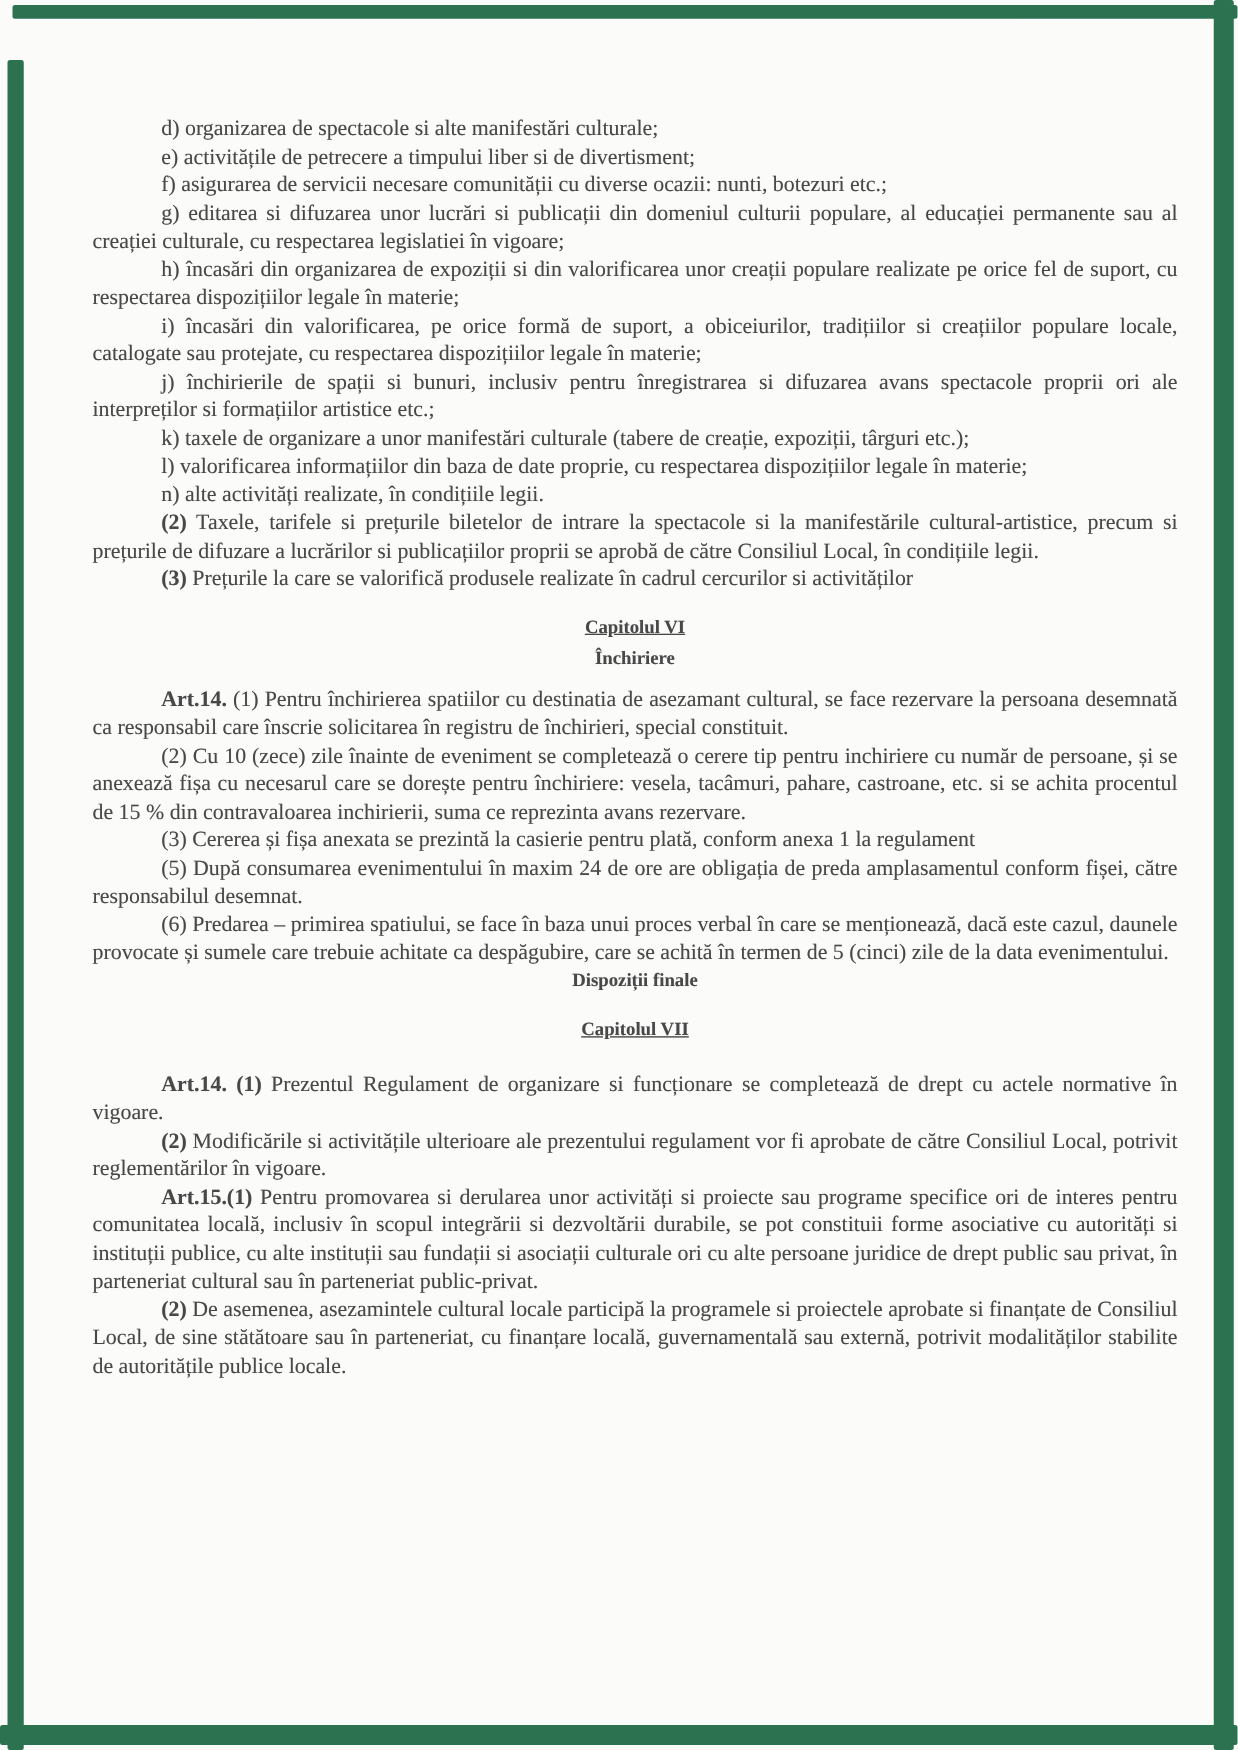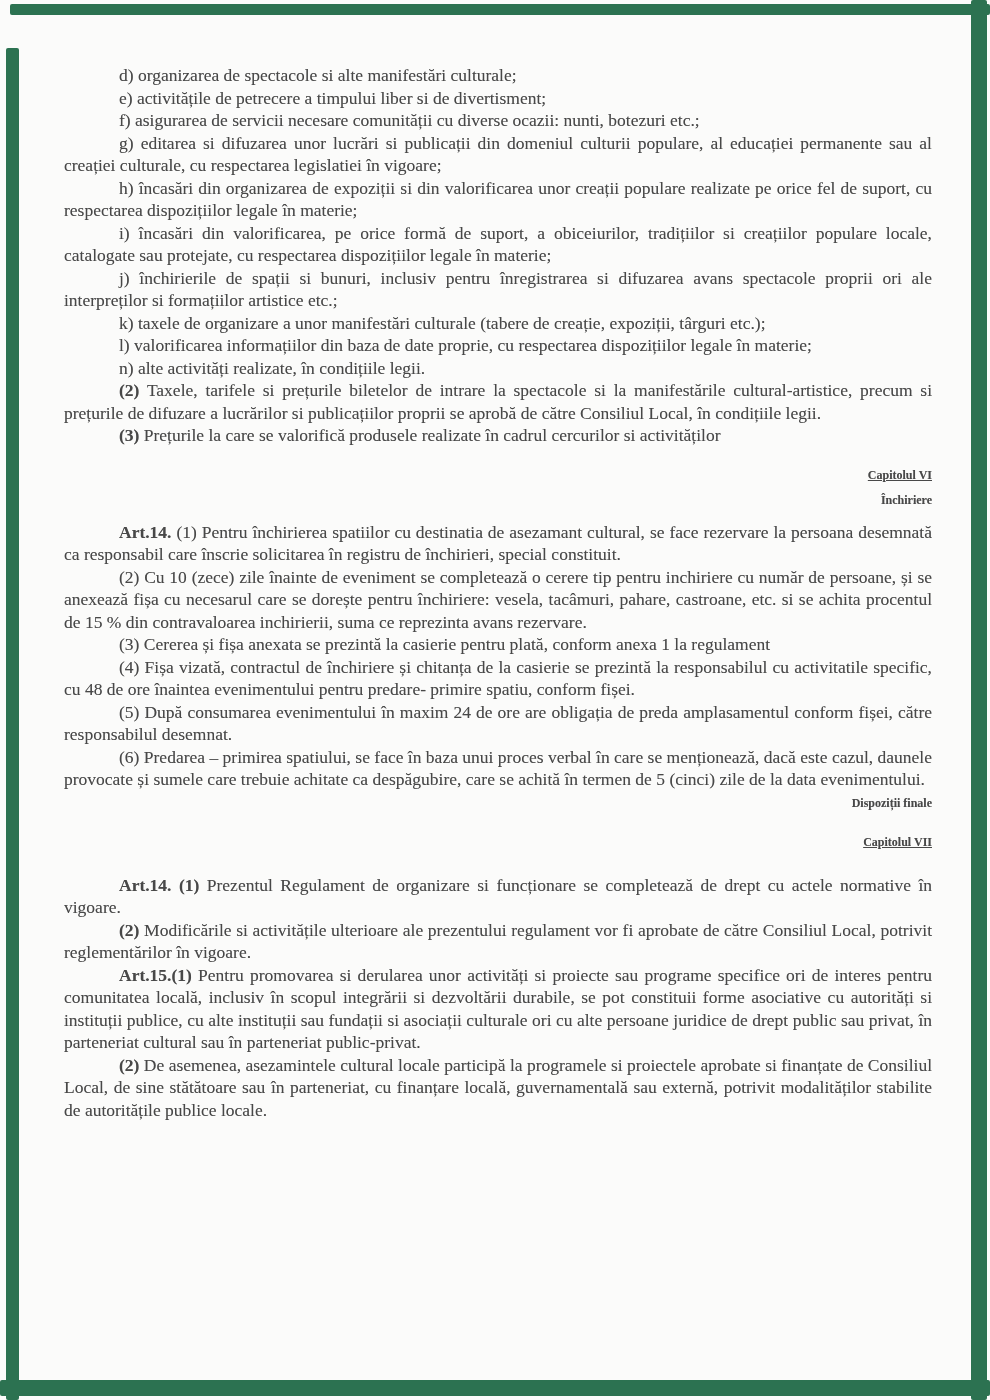--- a/index.html
+++ b/index.html
@@ -16,36 +16,36 @@
   }
   
   .edge{position:absolute;border-radius:2px;}
   .edge-top{top:4px;left:10px;right:0;height:11px;}
   .edge-left{top:48px;left:6px;bottom:0;width:13px;}
   .edge-right{top:0;right:3px;bottom:0;width:16px;}
   .edge-bottom{bottom:4px;left:0;right:0;height:16px;}
   
   #document-body{
     position:absolute;
-    left:64px;top:0;width:868px;
-    padding-top:64px;
+    left:74px;top:0;width:868px;
+    padding-top:91px;
     font-size:17.5px;
     line-height:22.5px;
     color:#484848;
     text-shadow:0 0 0.6px rgba(72,72,72,0.35);
   }
   .para{
     text-align:justify;
     text-indent:55px;
     margin:0;
   }
   .heading{
-    text-align:right;
+    text-align:center;
     font-weight:bold;
-    font-size:12px;
+    font-size:15px;
     line-height:25px;
     text-indent:0;
     margin:0;
   }
   .heading.underline span{text-decoration:underline;}
   .b{font-weight:bold;}
 </style>
 </head>
 <body>
 
@@ -65,21 +65,20 @@
       <div class="para"><span>k) taxele de organizare a unor manifestări culturale (tabere de creație, expoziții, târguri etc.);</span></div>
       <div class="para"><span>l) valorificarea informațiilor din baza de date proprie, cu respectarea dispozițiilor legale în materie;</span></div>
       <div class="para"><span>n) alte activități realizate, în condițiile legii.</span></div>
       <div class="para"><span class="b">(2)</span><span> Taxele, tarifele si prețurile biletelor de intrare la spectacole si la manifestările cultural-artistice, precum si prețurile de difuzare a lucrărilor si publicațiilor proprii se aprobă de către Consiliul Local, în condițiile legii.</span></div>
       <div class="para"><span class="b">(3)</span><span> Prețurile la care se valorifică produsele realizate în cadrul cercurilor si activităților</span></div>
       <div class="heading underline" style="margin-top: 16px;"><span>Capitolul VI</span></div>
       <div class="heading"><span>Închiriere</span></div>
       <div class="para" style="margin-top: 8px; font-family: Liberation Serif, serif;"><span class="b">Art.14.</span><span> (1) Pentru închirierea spatiilor cu destinatia de asezamant cultural, se face rezervare la persoana desemnată ca responsabil care înscrie solicitarea în registru de închirieri, special constituit.</span></div>
       <div class="para"><span>(2) Cu 10 (zece) zile înainte de eveniment se completează o cerere tip pentru inchiriere cu număr de persoane, și se anexează fișa cu necesarul care se dorește pentru închiriere: vesela, tacâmuri, pahare, castroane, etc. si se achita procentul de 15 % din contravaloarea inchirierii, suma ce reprezinta avans rezervare.</span></div>
       <div class="para"><span>(3) Cererea și fișa anexata se prezintă la casierie pentru plată, conform anexa 1 la regulament</span></div>
-      <div class="para"><span>(4) Fișa vizată, contractul de închiriere și chitanța de la casierie se prezintă la responsabilul cu activitatile  specific, cu 48 de ore înaintea evenimentului pentru predare- primire spatiu, conform fișei.</span></div>
       <div class="para"><span>(5) După consumarea evenimentului în maxim 24 de ore are obligația de preda amplasamentul conform fișei, către responsabilul desemnat.</span></div>
       <div class="para"><span>(6) Predarea – primirea spatiului, se face în baza unui proces verbal în care se menționează, dacă este cazul, daunele provocate și sumele care trebuie achitate ca despăgubire, care se achită în termen de 5 (cinci) zile de la data evenimentului.</span></div>
       <div class="heading"><span>Dispoziții finale</span></div>
       <div class="heading underline" style="margin-top: 14px;"><span>Capitolul VII</span></div>
       <div class="para" style="margin-top: 19px;"><span class="b">Art.14. (1)</span><span> Prezentul Regulament de organizare si funcționare se completează de drept cu actele normative în vigoare.</span></div>
       <div class="para"><span class="b">(2)</span><span> Modificările si activitățile ulterioare ale prezentului regulament vor fi aprobate de către Consiliul Local, potrivit reglementărilor în vigoare.</span></div>
       <div class="para"><span class="b">Art.15.(1)</span><span> Pentru promovarea si derularea unor activități si proiecte sau programe specifice ori de interes pentru comunitatea locală, inclusiv în scopul integrării si dezvoltării durabile, se pot constituii forme asociative cu autorități si instituții publice, cu alte instituții sau fundații si asociații culturale ori cu alte persoane juridice de drept public sau privat, în parteneriat cultural sau în parteneriat public-privat.</span></div>
       <div class="para"><span class="b">(2)</span><span> De asemenea, asezamintele cultural locale participă la programele si proiectele aprobate si finanțate de Consiliul Local, de sine stătătoare sau în parteneriat, cu finanțare locală, guvernamentală sau externă, potrivit modalităților stabilite de autoritățile publice locale.</span></div>
     </div>
 </div>

